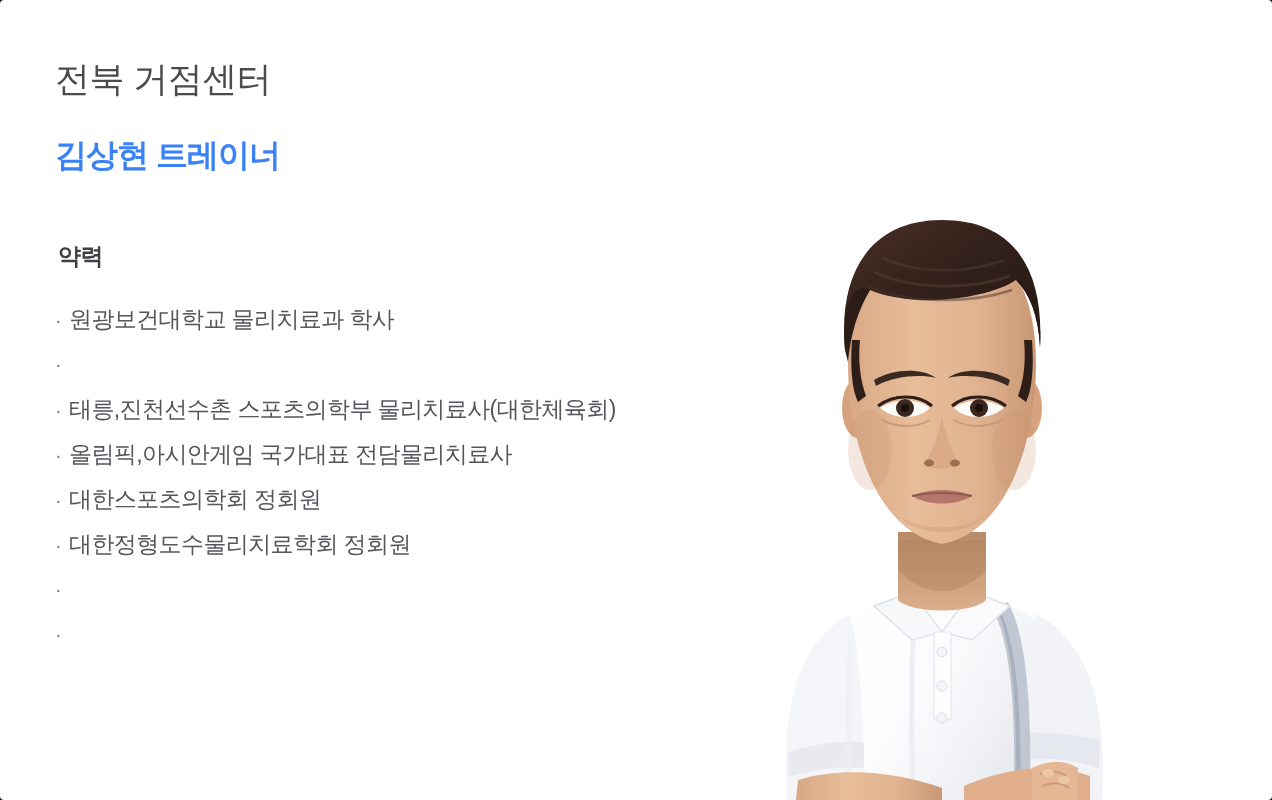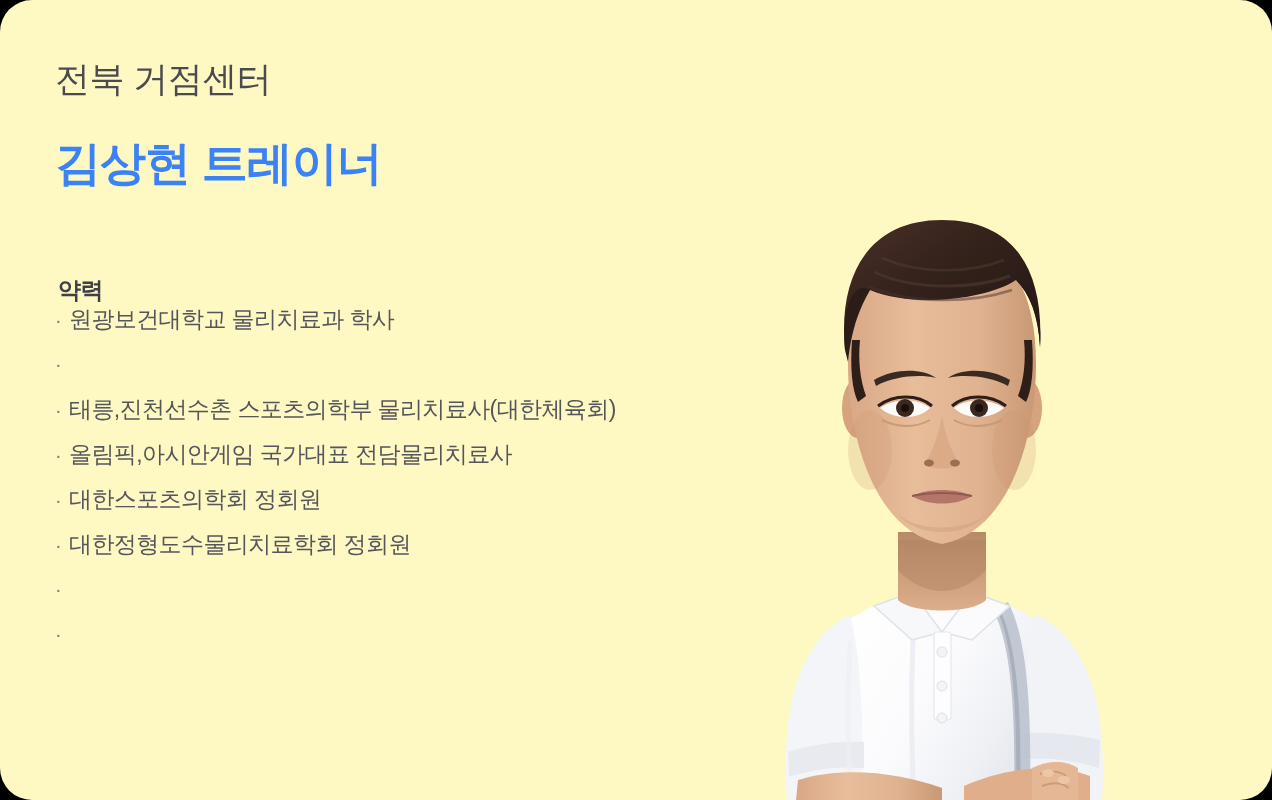--- a/index.html
+++ b/index.html
@@ -12,22 +12,22 @@
     width: 1272px;
     height: 800px;
     overflow: hidden;
     font-family: "Liberation Sans", "DejaVu Sans", sans-serif;
   }
 
   .card {
     position: relative;
     width: 1272px;
     height: 800px;
-    background: #fef9c3;
-    border-radius: 32px;
+    background: #ffffff;
+    border-radius: 4px;
     overflow: hidden;
     box-sizing: border-box;
   }
 
   
   .text-col {
     position: absolute;
     left: 55px;
     top: 0;
     width: 600px;
@@ -44,38 +44,37 @@
     color: #4a4a4f;
     letter-spacing: -0.5px;
     white-space: nowrap;
     line-height: 1.2;
   }
 
   .trainer-name {
     position: absolute;
     top: 135px;
     left: 0;
-    font-size: 46px;
+    font-size: 32px;
     font-weight: 700;
     color: #3b82f6;
     letter-spacing: -1px;
     white-space: nowrap;
     line-height: 1.25;
   }
 
   .section-heading {
     position: absolute;
     top: 243px;
     left: 3px;
     font-size: 23px;
     font-weight: 700;
     color: #3f3f45;
     letter-spacing: -0.5px;
     line-height: 1.2;
-    margin-top: 34px;
   }
 
   .credentials {
     position: absolute;
     top: 297px;
     left: 0;
     margin: 0;
     padding: 0;
     list-style: none;
   }

